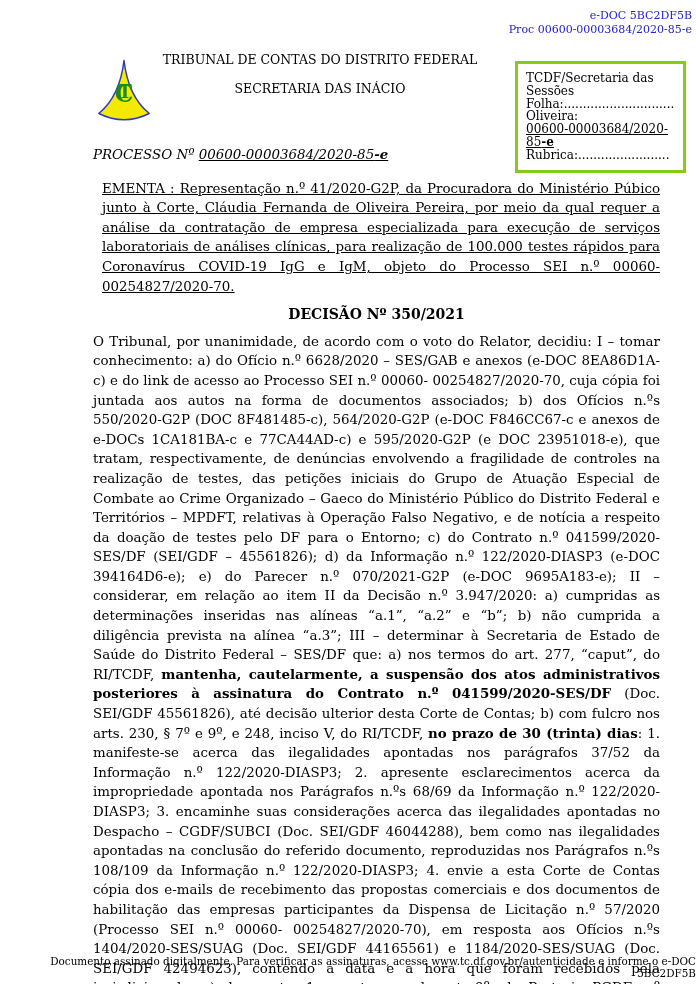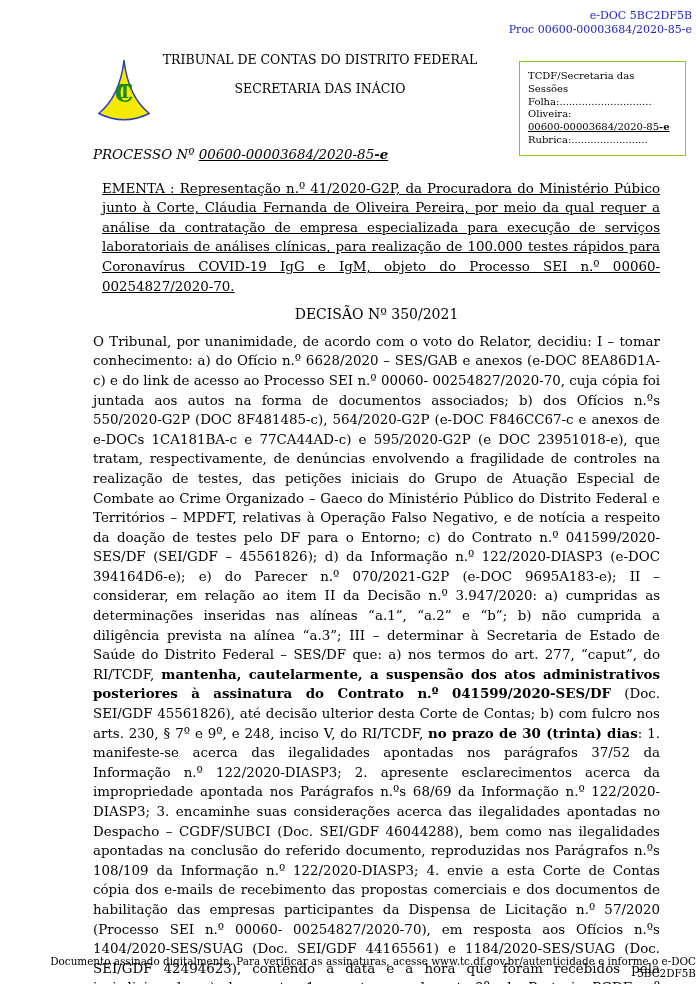--- a/index.html
+++ b/index.html
@@ -19,32 +19,32 @@
   }
   .header-center {
     position:absolute; left:150px; top:52px; width:340px;
     text-align:center; font-size:12.5px;
   }
   .header-center .org  { margin:0 0 14px 0; }
   .header-center .dept { margin:0 0 13px 0; }
   .header-center .sess { margin:0; }
   .stampbox {
     position:absolute; top:61px; right:10px; width:149px;
-    border:1px solid #84cc16; padding:8px 8px;
-    font-size:10px; line-height:12.8px;
+    border:3px solid #84cc16; padding:8px 8px;
+    font-size:12px; line-height:12.8px;
   }
   .doc {
     position:absolute; left:93px; top:145px; width:567px;
     font-size:13.4px; line-height:19.6px;
   }
   .processo-line { margin:0 0 14px 0;font-style:italic; }
   .relator-line  { margin:0 0 8px 0; }
   .ementa { text-align:justify; margin:0 0 9px 9px;text-decoration:underline; }
   .dtitle {
-    text-align:center; font-weight:normal; font-size:14px;
+    text-align:center; font-weight:bold; font-size:14px;
     margin:0 0 7px 0;
   }
   .bodytext { text-align:justify; margin:0; }
   .u  { text-decoration:underline; }
   .b  { font-weight:bold; }
   .footer {
     position:absolute; left:0; right:0; bottom:5px;
     text-align:right; font-size:10.4px; color:#000;margin-top:33px;
   }
 </style>

